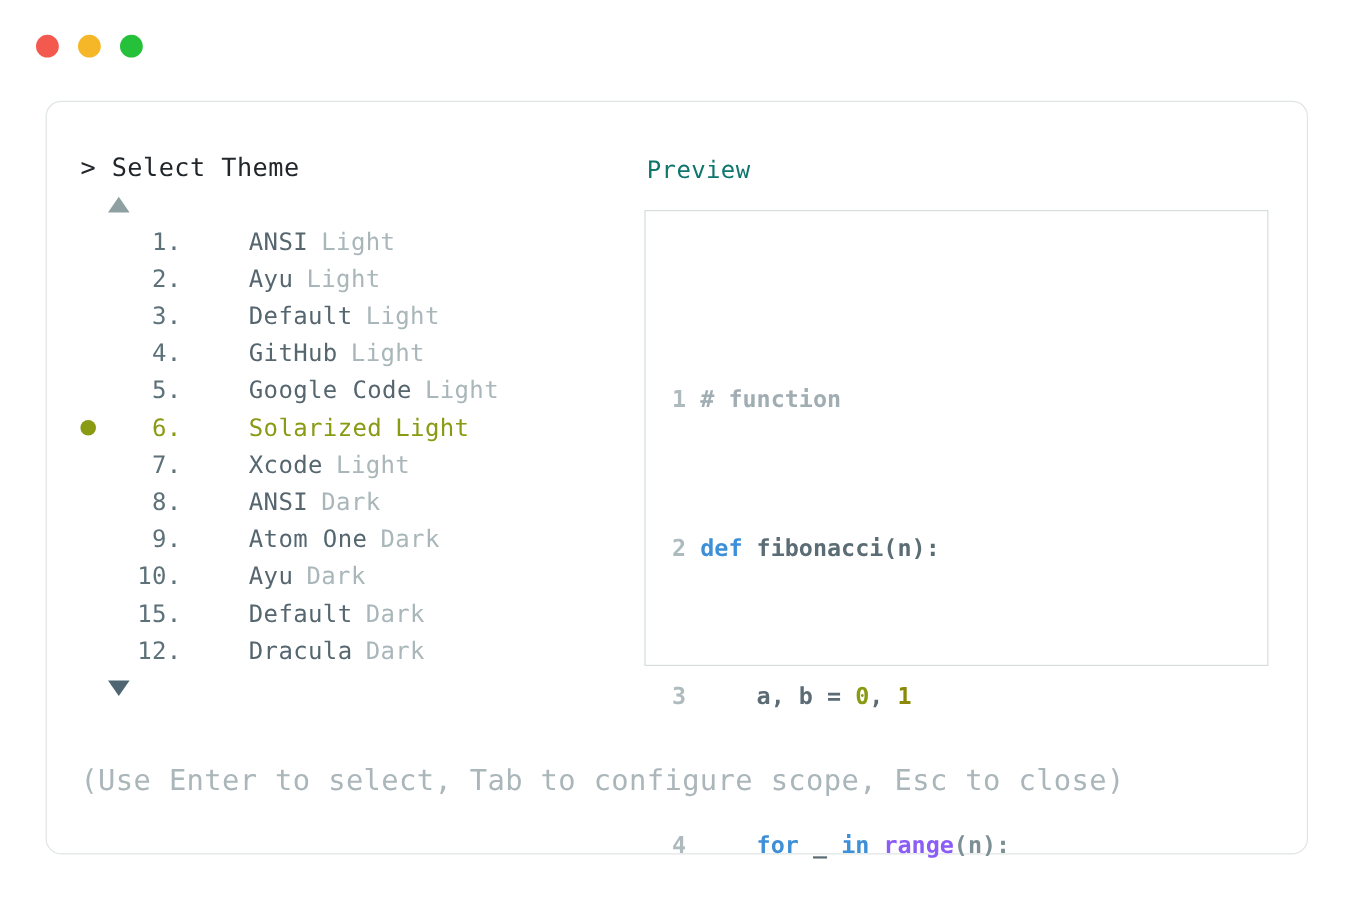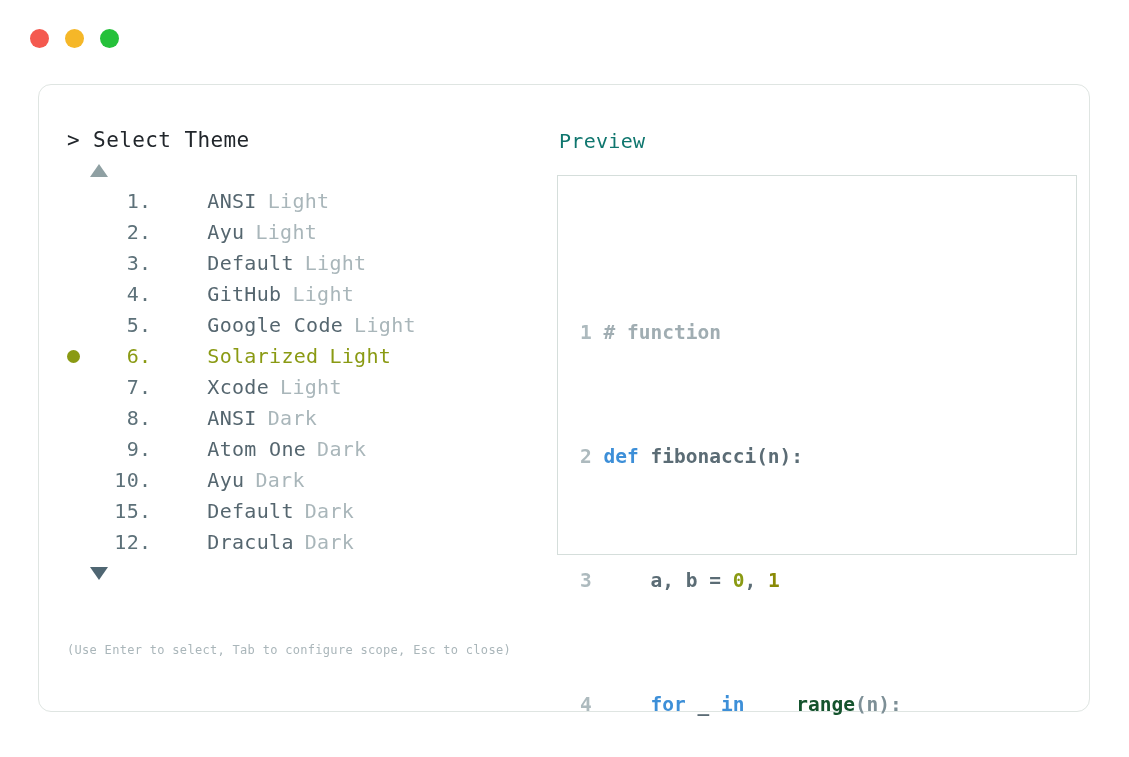--- a/index.html
+++ b/index.html
@@ -41,21 +41,21 @@
     border: 1.5px solid #dfe5e2;
     border-radius: 13px;
   }
 
   .card-inner {
     position: relative;
     width: 100%; height: 100%;
     padding: 42px 30px 26px 28px;
   }
 
-  .columns { display: flex; align-items: flex-start; gap: 20px; }
+  .columns { display: flex; align-items: flex-start; }
   .col-left  { width: 470px; flex: 0 0 470px; }
   .col-right { flex: 1 1 auto; padding-top: 1px; }
 
   
   .prompt {
     font-size: 21px;
     line-height: 26px;
     color: #21262b;
     letter-spacing: 0.4px;
     white-space: pre;
@@ -140,32 +140,32 @@
     padding: 48px 0 0 22px;
   }
 
   .code { font-size: 19.5px; line-height: 31px; white-space: pre; }
   .code-line { display: block; height: 31px; white-space: pre; font-weight: bold; }
   .ln { color: #adbabe; }
 
   
   .t-comment { color: #a0adb2; }
   .t-kw      { color: #3d8fd8; }
-  .t-fn      { color: #14532d; margin-left: 40px; }
+  .t-fn      { color: #8b5cf6; }
   .t-plain   { color: #5b6c75; }
   .t-num     { color: #8a9a13; }
   .t-num2    { color: #8a8a06; }
   .t-punct   { color: #7d8f96; }
 
   
   .hint {
     position: absolute;
     left: 28px;
     bottom: 48px;
-    font-size: 12px;
+    font-size: 24px;
     line-height: 26px;
     color: #aab6ba;
     letter-spacing: 0.3px;
     white-space: pre;
   }
 </style>
 </head>
 <body>
 
 <div class="screen">

